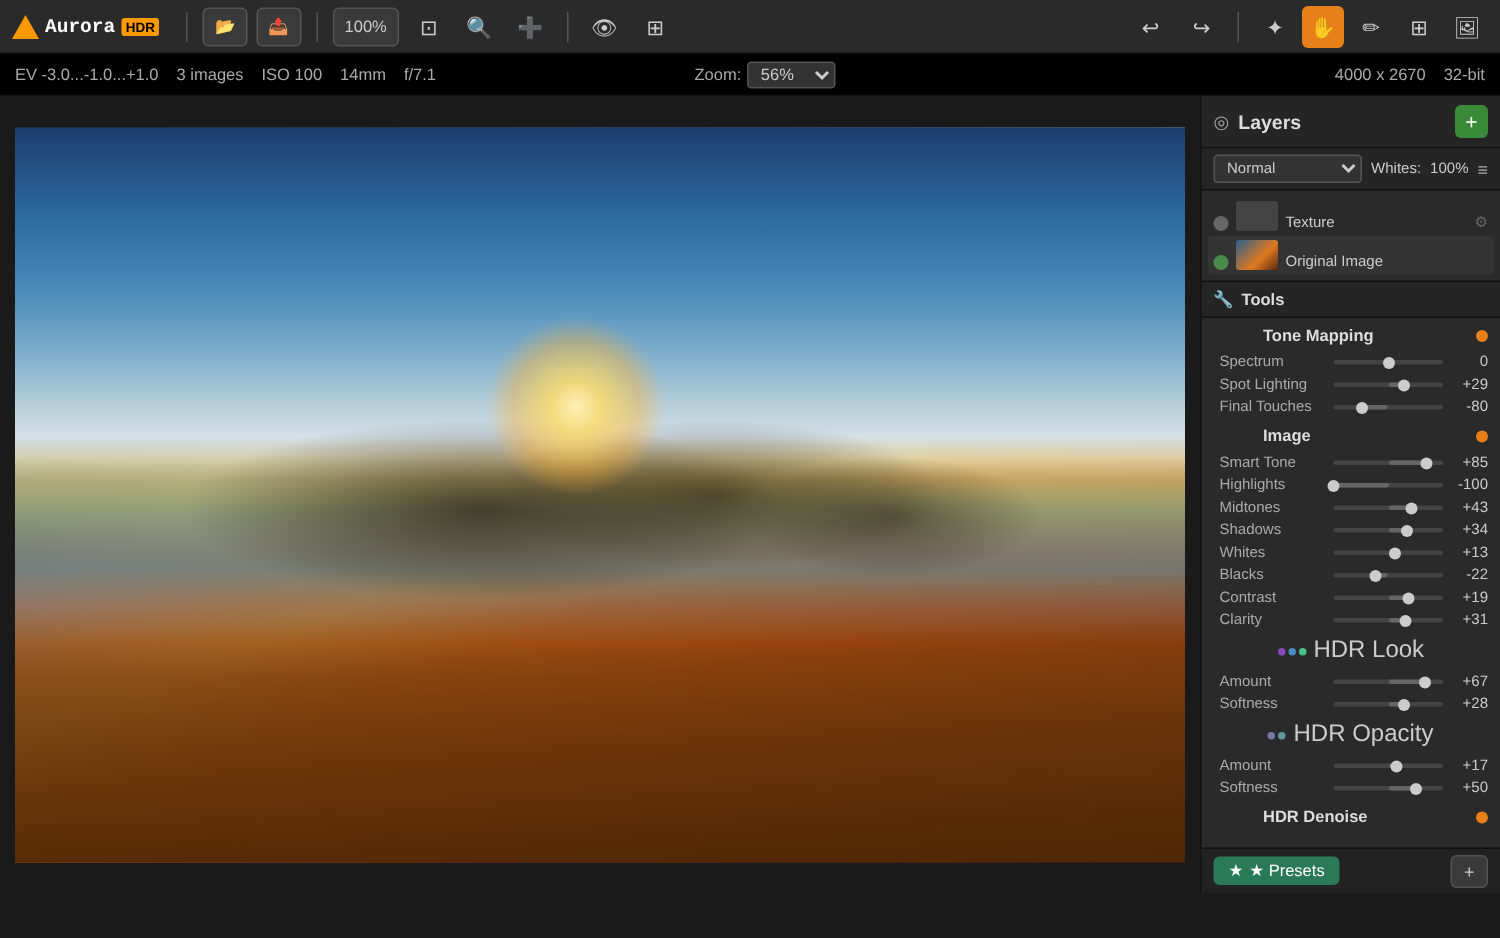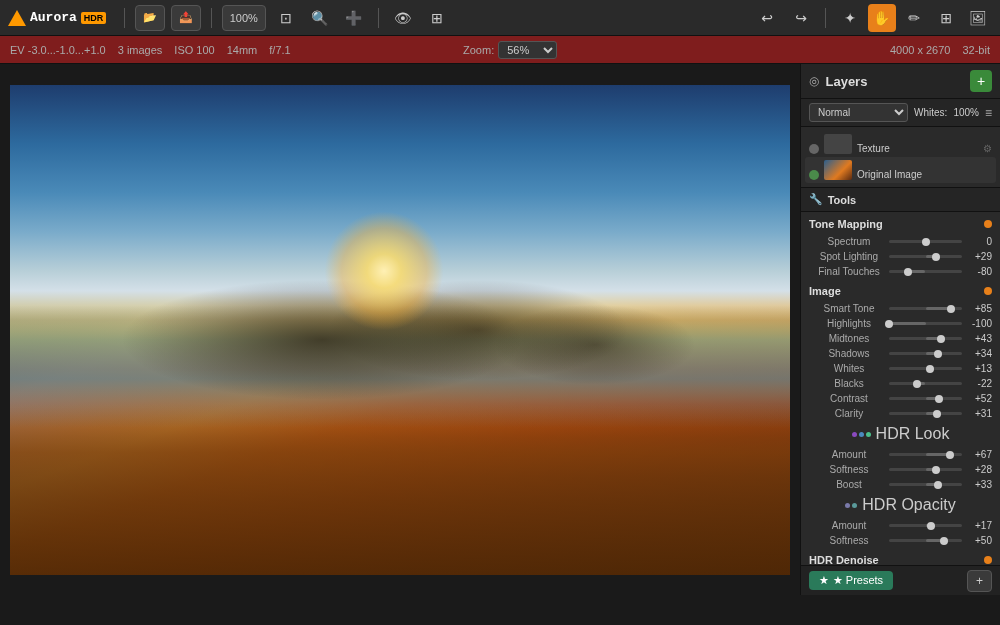--- a/index.html
+++ b/index.html
@@ -99,21 +99,21 @@
     .right-icons {
       display: flex;
       gap: 4px;
       align-items: center;
     }
 
     
     .info-bar {
       display: flex;
       align-items: center;
-      background: #7f1d1d;
+      background: #000000;
       height: 28px;
       padding: 0 10px;
       gap: 12px;
       border-bottom: 1px solid #111;
       color: #aaa;
       font-size: 11px;
     }
     .info-bar .zoom-section {
       display: flex;
       align-items: center;
@@ -333,20 +333,21 @@
       display: flex;
       align-items: center;
       justify-content: space-between;
       padding: 6px 8px 4px;
       cursor: pointer;
     }
     .section-title {
       color: #ddd;
       font-size: 11px;
       font-weight: 600;
+      margin-left: 33px;
     }
     .section-dot {
       width: 8px;
       height: 8px;
       border-radius: 50%;
       background: #e8801a;
     }
 
     
     .tools-header {
@@ -369,21 +370,21 @@
     .slider-row {
       display: flex;
       align-items: center;
       padding: 2px 8px 2px 12px;
       gap: 4px;
     }
     .slider-label {
       width: 72px;
       font-size: 10px;
       color: #aaa;
-      text-align: center;
+      text-align: left;
       flex-shrink: 0;
     }
     .slider-track {
       flex: 1;
       height: 3px;
       background: #444;
       border-radius: 2px;
       position: relative;
     }
     .slider-fill {
@@ -697,21 +698,21 @@
           </div>
           <span class="slider-value">-22</span>
         </div>
 
         <div class="slider-row">
           <span class="slider-label">Contrast</span>
           <div class="slider-track">
             <div class="slider-fill" style="left:50%; width:18%;"></div>
             <div class="slider-thumb" style="left:68%;"></div>
           </div>
-          <span class="slider-value">+52</span>
+          <span class="slider-value">+19</span>
         </div>
       </div>
 
       <div>
 
         <div class="slider-row">
           <span class="slider-label">Clarity</span>
           <div class="slider-track">
             <div class="slider-fill" style="left:50%; width:16%;"></div>
             <div class="slider-thumb" style="left:66%;"></div>
@@ -737,28 +738,20 @@
           </div>
           <span class="slider-value">+67</span>
         </div>
         <div class="slider-row">
           <span class="slider-label">Softness</span>
           <div class="slider-track">
             <div class="slider-fill" style="left:50%; width:14%;"></div>
             <div class="slider-thumb" style="left:64%;"></div>
           </div>
           <span class="slider-value">+28</span>
-        </div>
-        <div class="slider-row">
-          <span class="slider-label">Boost</span>
-          <div class="slider-track">
-            <div class="slider-fill" style="left:50%; width:17%;"></div>
-            <div class="slider-thumb" style="left:67%;"></div>
-          </div>
-          <span class="slider-value">+33</span>
         </div>
       </div>
 
       <div class="subsection-header">
         <div class="hdr-dots">
           <div class="hdr-dot" style="background:#7a7aaa;"></div>
           <div class="hdr-dot" style="background:#5a9a9a;"></div>
         </div>
         <span class="subsection-title">HDR Opacity</span>
       </div>

